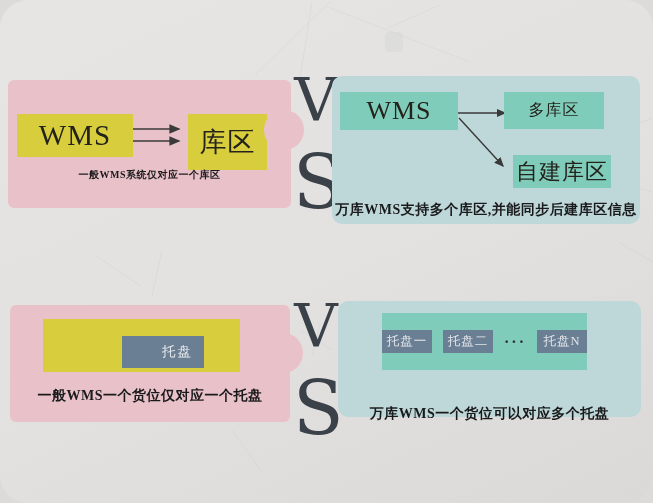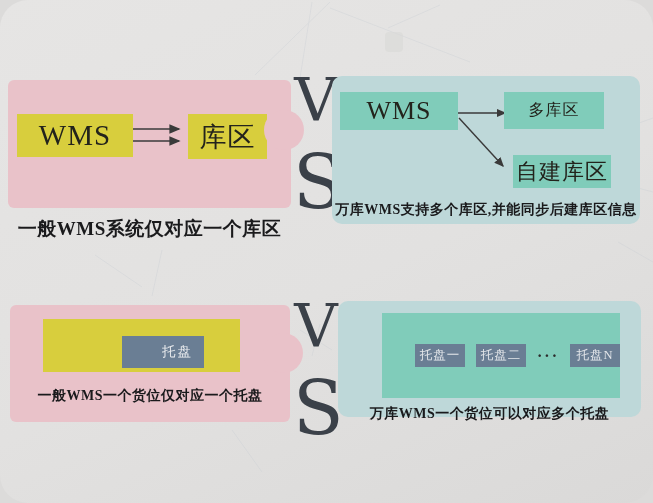--- a/index.html
+++ b/index.html
@@ -29,46 +29,46 @@
   
   .box{
     position:absolute;display:flex;align-items:center;justify-content:center;
     color:#23231c;letter-spacing:1px;
   }
   .box-yellow{background:#d8ce3d;}
   .box-teal{background:#80ccba;}
   .box-slate{background:#6a7e94;color:#e9ebee;letter-spacing:2px;}
 
   .wms-tl{left:9px;top:34px;width:116px;height:43px;font-size:29px;}
-  .kuqu-tl{left:180px;top:34px;width:79px;height:45px;font-size:27px;}
+  .kuqu-tl{left:180px;top:34px;width:79px;height:56px;font-size:27px;}
 
   .wms-tr{left:8px;top:16px;width:118px;height:38px;font-size:26px;}
   .multi-tr{left:172px;top:16px;width:100px;height:37px;font-size:16px;}
   .self-tr{left:181px;top:79px;width:98px;height:33px;font-size:22px;}
 
   .yellow-bl{left:33px;top:14px;width:197px;height:53px;}
   .slate-bl{left:112px;top:31px;width:53px;height:32px;font-size:13.5px;padding-left:29px;}
 
   .teal-br{
-    left:44px;top:12px;width:205px;height:85px;
-    display:flex;align-items:center;justify-content:center;gap:11px;padding-left:33px;
+    left:44px;top:12px;width:205px;height:57px;
+    display:flex;align-items:center;justify-content:center;gap:11px;
   }
   .pallet{
     position:static;width:50px;height:23px;font-size:12.5px;
     display:flex;align-items:center;justify-content:center;
     background:#6a7e94;color:#e3e6ea;letter-spacing:1px;
   }
   .dots{color:#2b2b2b;font-weight:bold;font-size:16px;letter-spacing:2px;line-height:1;}
 
   
   .caption{
     position:absolute;left:0;width:100%;text-align:center;
     color:#1a1a1c;font-weight:bold;letter-spacing:0.5px;white-space:nowrap;
   }
-  .caption-tl{top:88px;font-size:19px;margin-top:48px;}
+  .caption-tl{top:88px;font-size:10px;}
   .caption-tr{top:125px;font-size:14px;}
   .caption-bl{top:82px;font-size:14px;}
   .caption-br{top:104px;font-size:14px;}
 
   
   .vs{
     position:absolute;left:293px;width:46px;text-align:center;
     color:#3b4149;font-family:"DejaVu Serif","Liberation Serif",serif;
   }
   .vs-v{display:block;font-size:60px;line-height:57px;}

